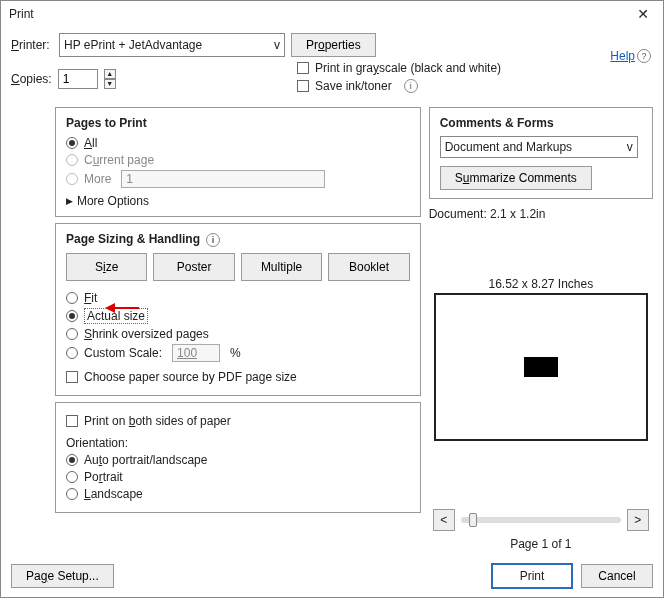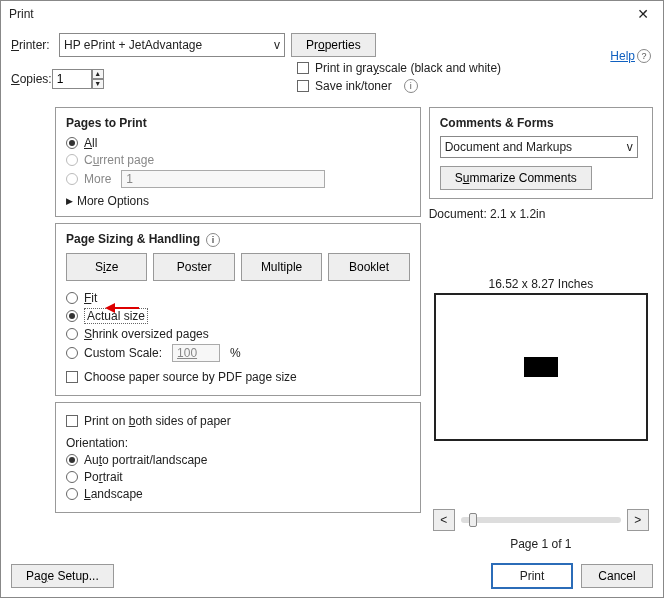--- a/index.html
+++ b/index.html
@@ -6,21 +6,21 @@
 body { background: #fff; width: 666px; height: 600px; overflow: hidden; color: #222; }
 .dialog { border: 1px solid #888; width: 664px; height: 598px; position: relative; }
 .titlebar { height: 26px; display: flex; align-items: center; padding: 0 8px; }
 .titlebar .title { flex: 1; }
 .titlebar .close { font-size: 14px; cursor: pointer; padding: 0 6px; }
 .content { padding: 6px 10px 0 10px; }
 .top-row { display: flex; align-items: center; gap: 6px; margin-bottom: 12px; }
 .top-row .lbl { width: 42px; }
 .printer-select { width: 226px; height: 24px; border: 1px solid #888; background: #fff; padding: 0 4px; display: flex; align-items: center; justify-content: space-between; }
 .btn { border: 1px solid #999; background: #eee; height: 24px; padding: 0 14px; cursor: pointer; display: inline-flex; align-items: center; justify-content: center; border-radius: 0; }
-.copies-row { display: flex; align-items: center; margin-bottom: 8px; }
+.copies-row { display: flex; align-items: center; gap: 6px; margin-bottom: 8px; }
 .copies-input { width: 40px; height: 20px; border: 1px solid #888; padding: 0 4px; }
 .spinner { display: flex; flex-direction: column; }
 .spinner span { width: 12px; height: 10px; border: 1px solid #888; font-size: 7px; line-height: 8px; text-align: center; cursor: pointer; background: #f5f5f5; }
 .chk-col { position: absolute; left: 296px; top: 60px; }
 .chk-row { display: flex; align-items: center; gap: 6px; margin-bottom: 4px; }
 .chk { width: 12px; height: 12px; border: 1px solid #666; display: inline-block; }
 .info-icon { width: 14px; height: 14px; border: 1px solid #888; border-radius: 50%; display: inline-flex; align-items: center; justify-content: center; font-size: 9px; color: #555; margin-left: 6px; }
 .help-link { position: absolute; right: 28px; top: 48px; color: #1060c0; text-decoration: underline; cursor: pointer; }
 .help-q { position: absolute; right: 12px; top: 48px; width: 14px; height: 14px; border: 1px solid #888; border-radius: 50%; font-size: 9px; line-height: 12px; text-align: center; color: #555; }
 .main { display: flex; gap: 8px; margin-top: 18px; padding-left: 44px; }

